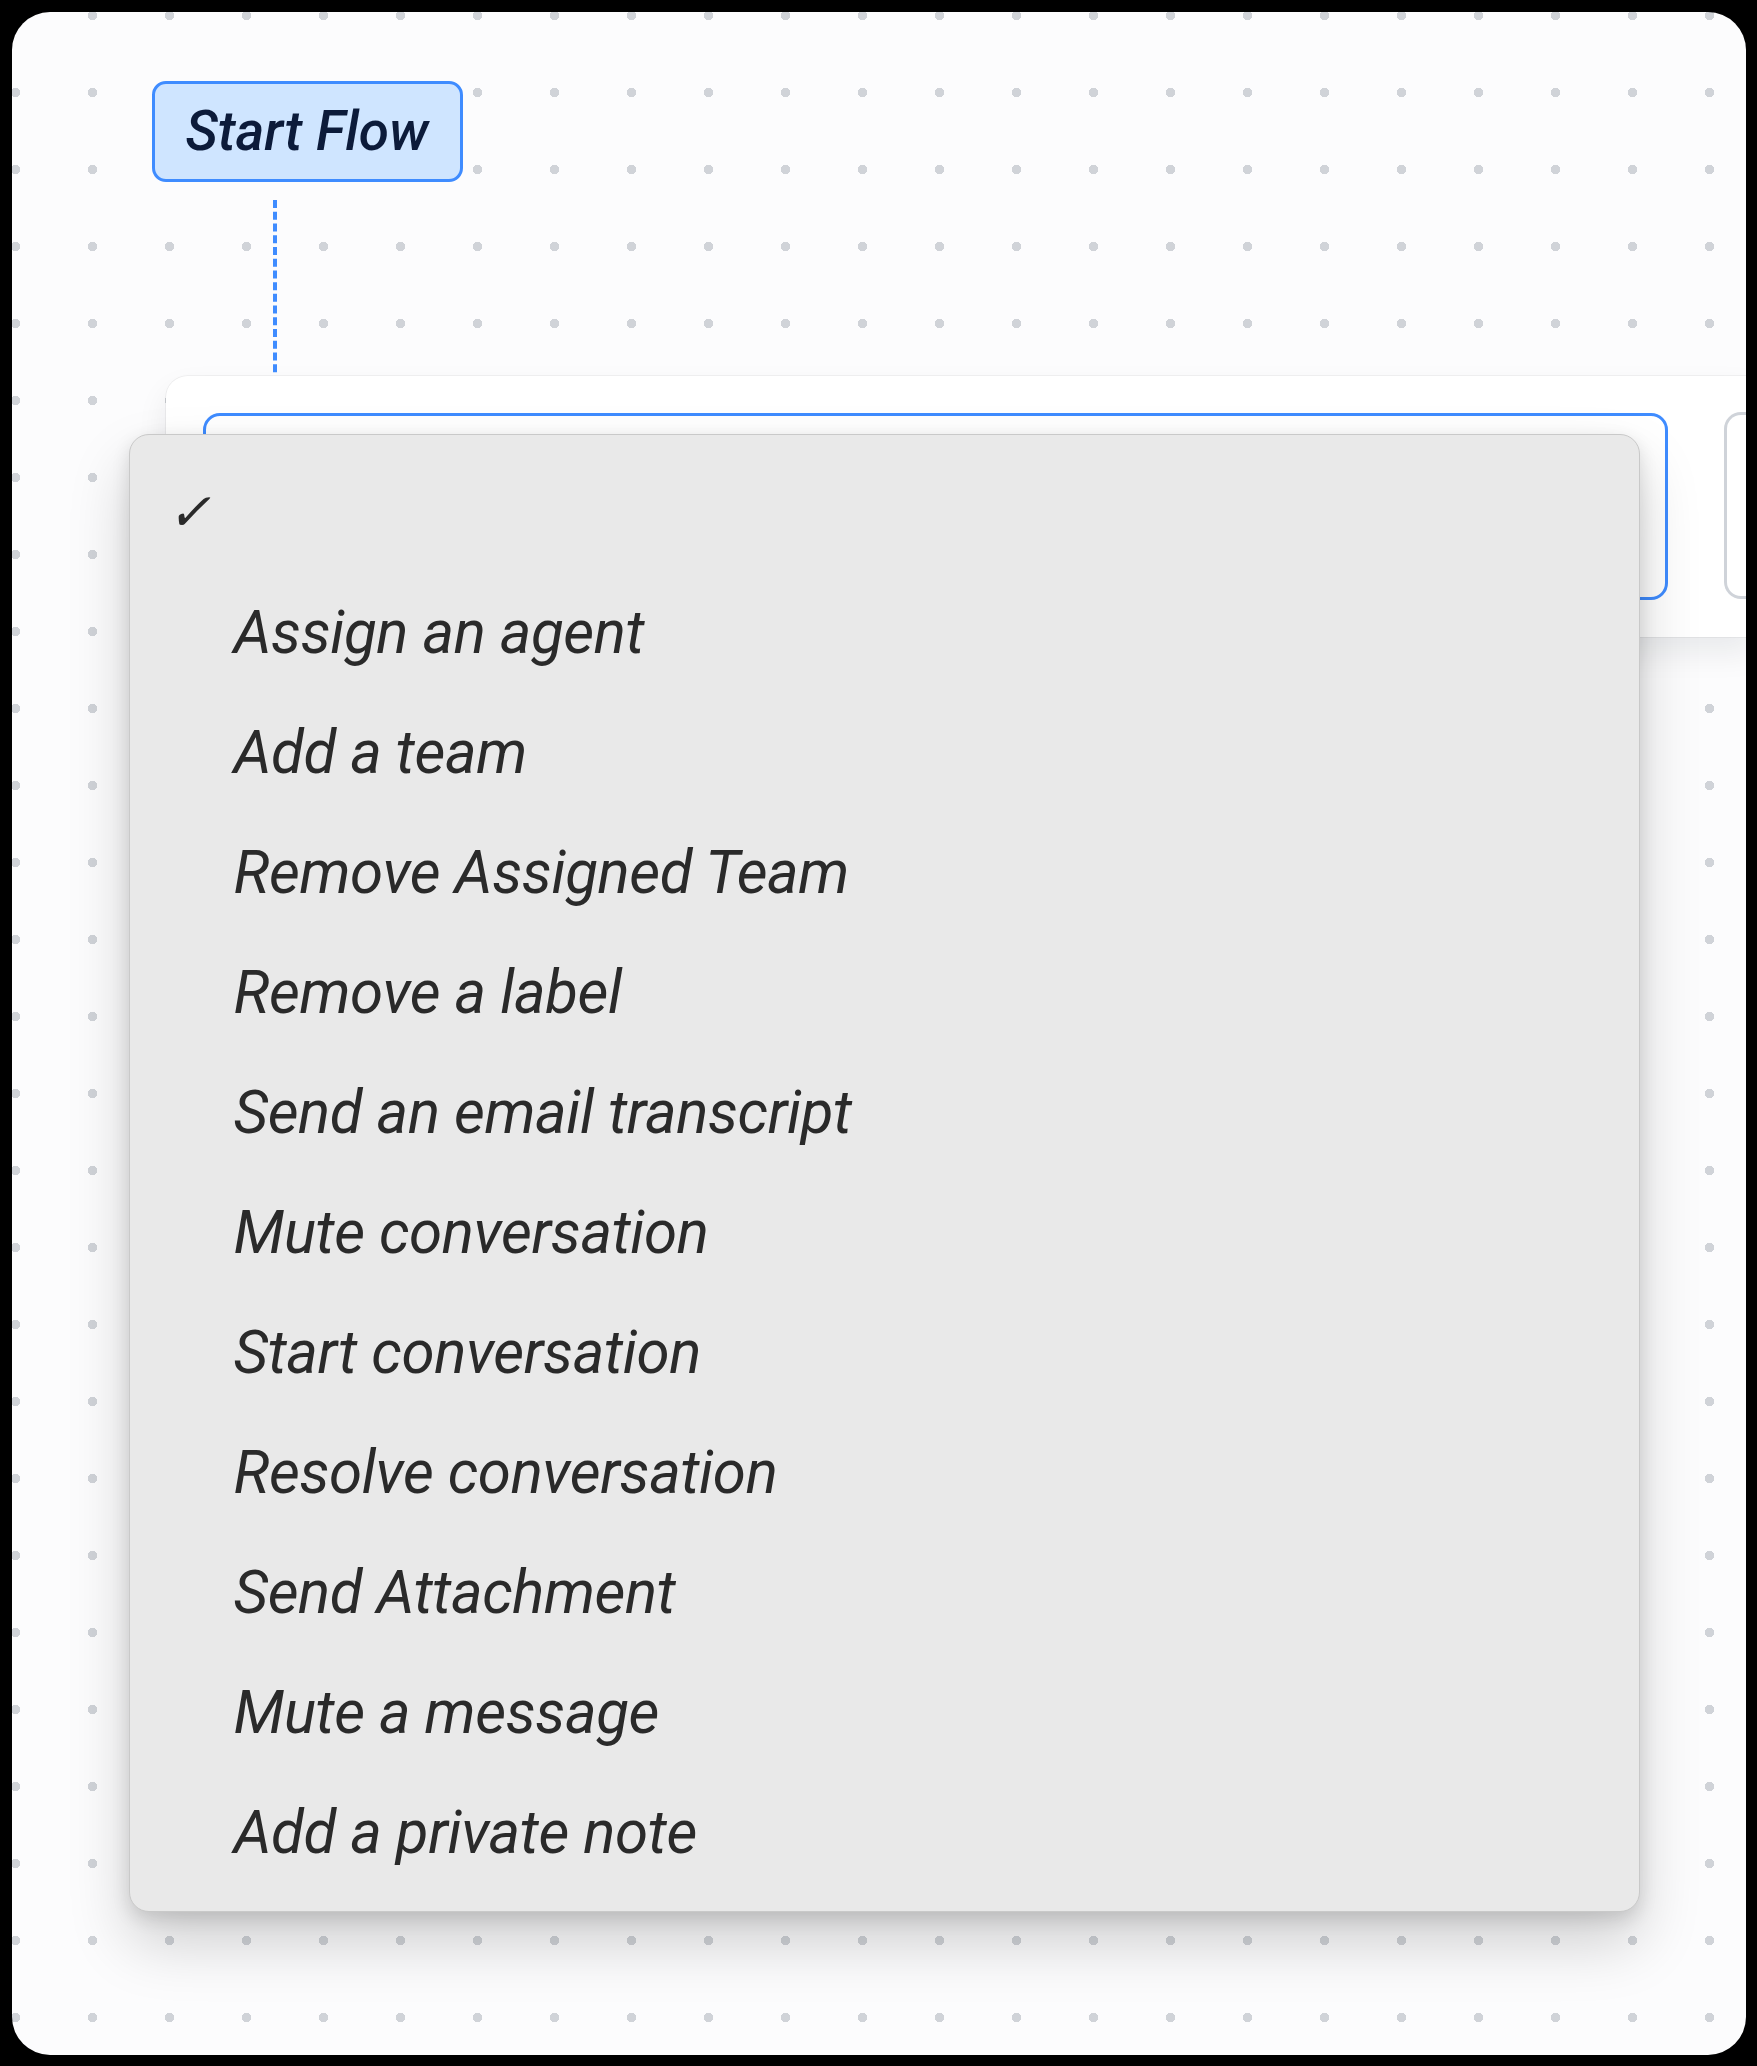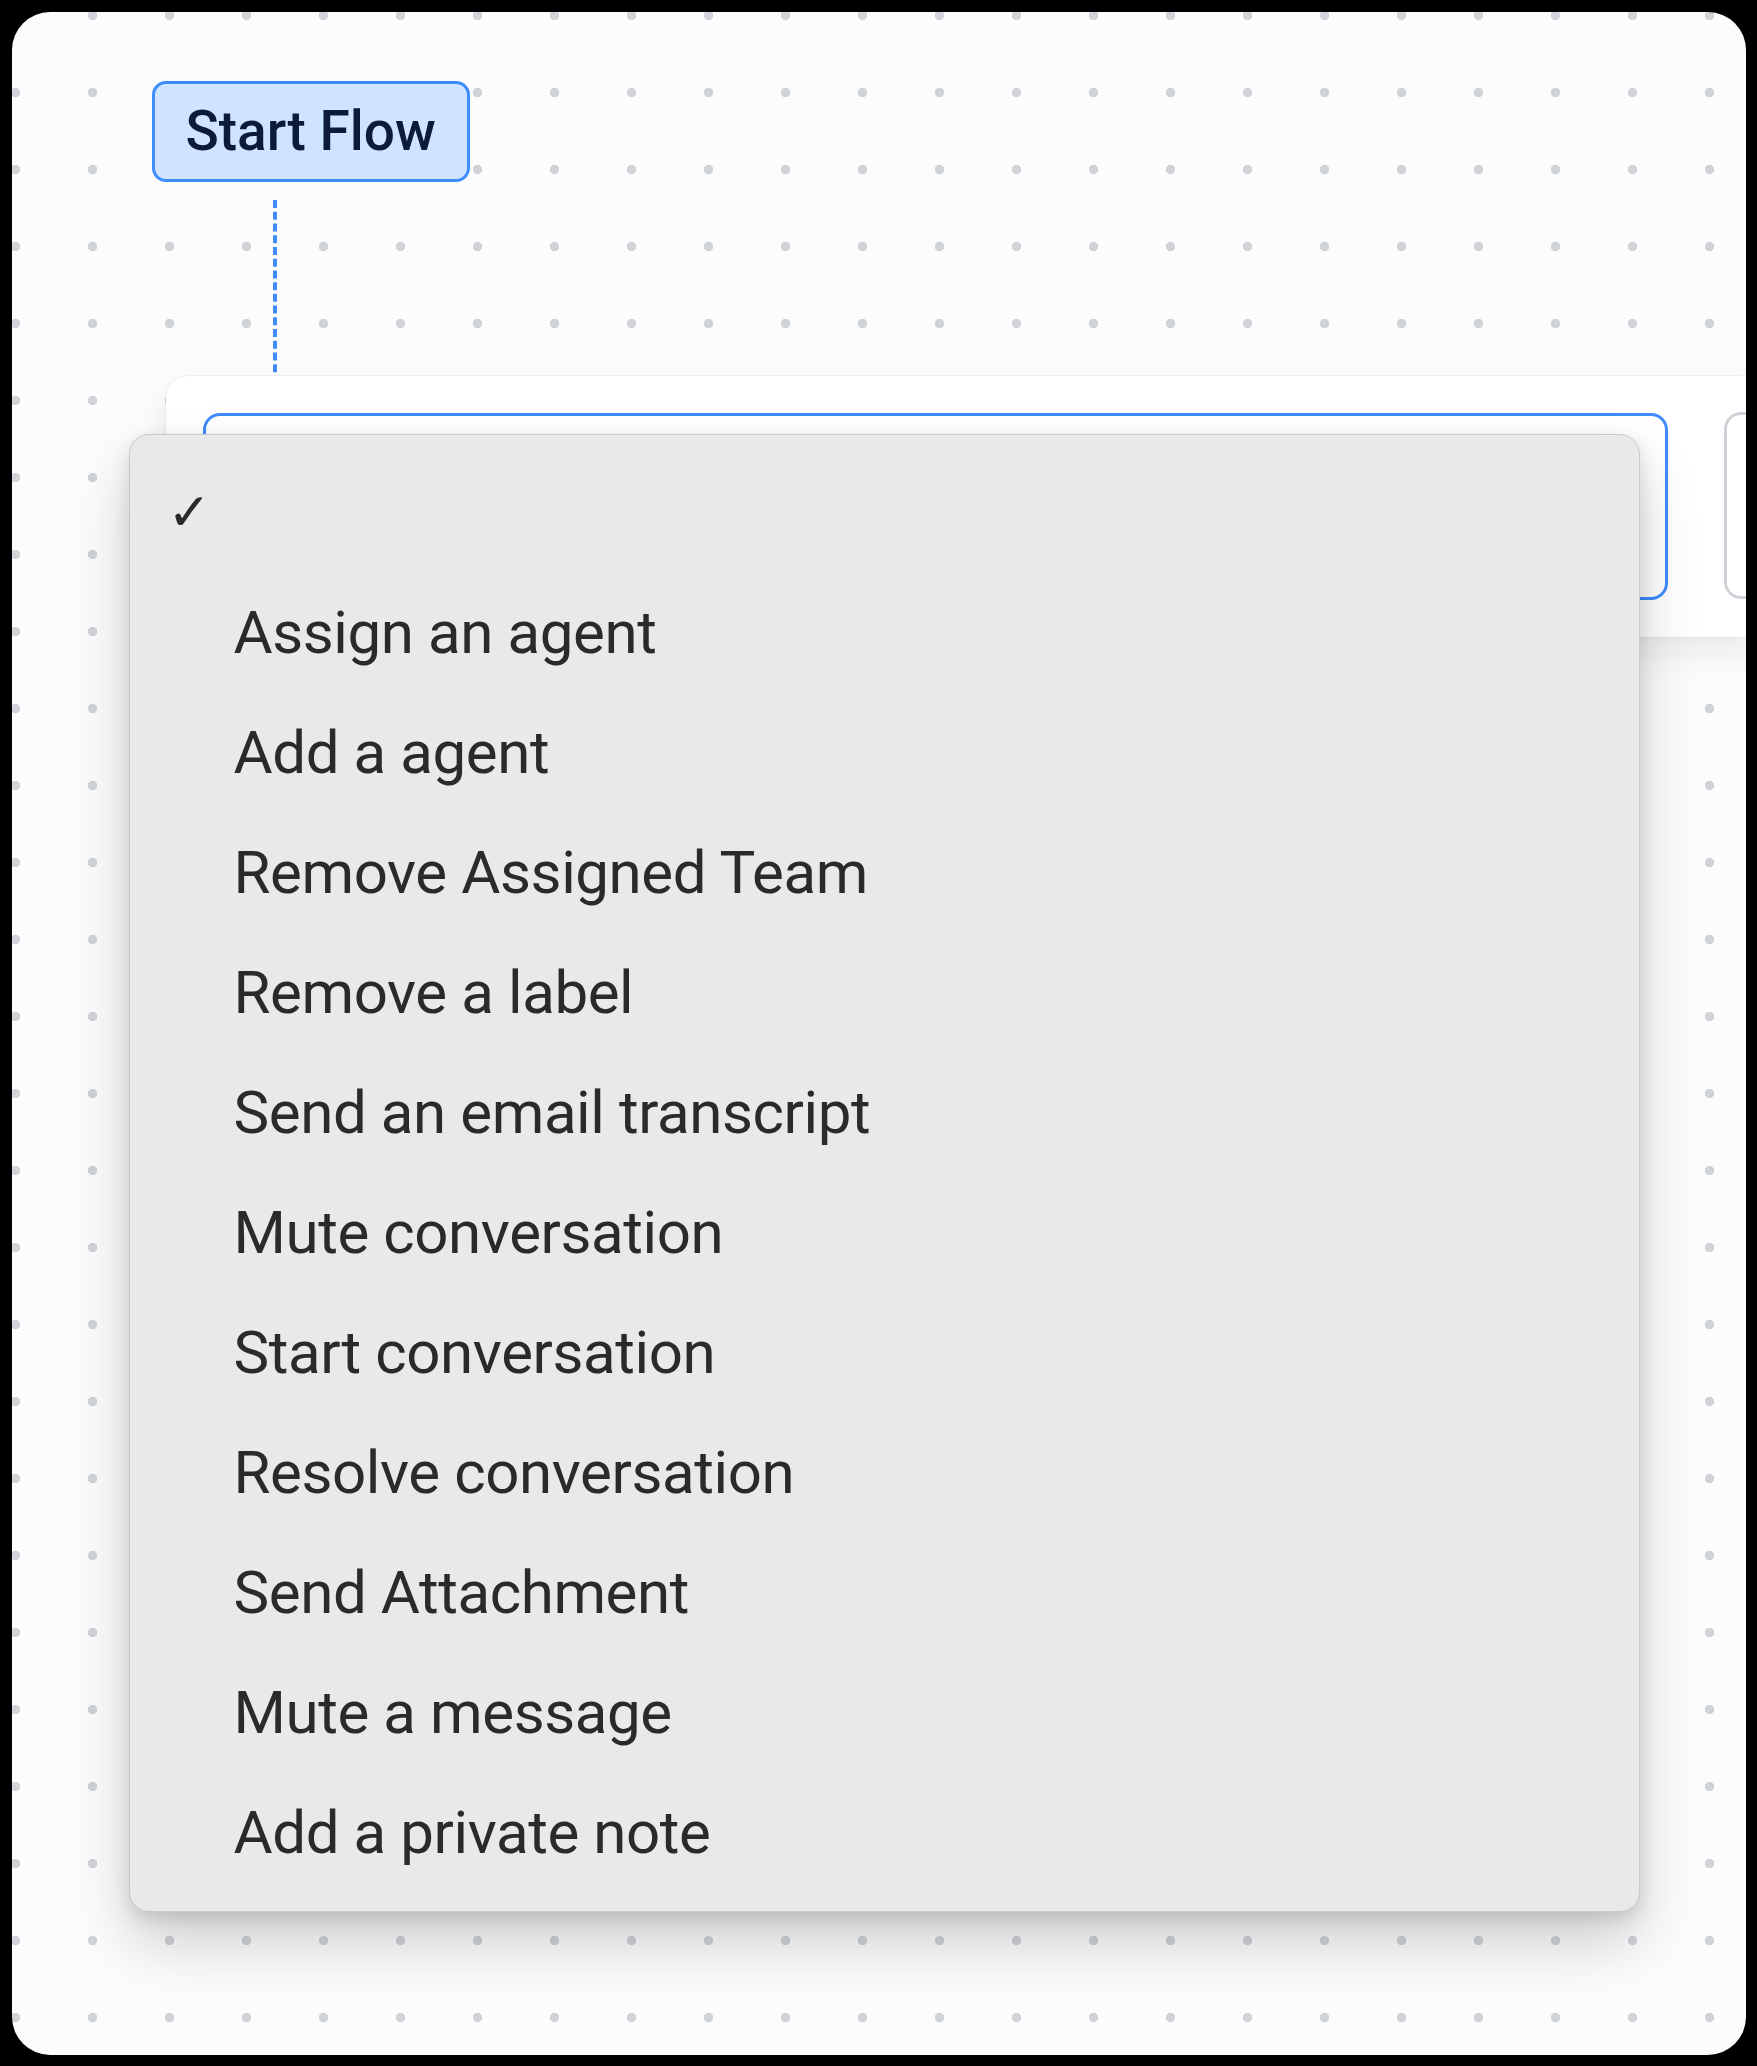--- a/index.html
+++ b/index.html
@@ -1,18 +1,19 @@
 <!DOCTYPE html>
 <html style="font-size:12.3px"><head>
   <meta charset="utf-8">
   <style>
     * {
       box-sizing: border-box;
       margin: 0;
       padding: 0;
+      font-style: italic;
     }
 
     body {
       font-family: -apple-system, BlinkMacSystemFont, "Segoe UI", Roboto, Helvetica, Arial, sans-serif;
       background: #000;
       width: 1758px;
       height: 2066px;
       overflow: hidden;
     }
 
@@ -147,21 +148,21 @@
   <div class="dropdown">
     <div class="dropdown-item">
       <span class="check-col">✓</span>
     </div>
     <div class="dropdown-item">
       <span class="check-col"></span>
       <span class="item-label">Assign an agent</span>
     </div>
     <div class="dropdown-item">
       <span class="check-col"></span>
-      <span class="item-label">Add a agent</span>
+      <span class="item-label">Add a team</span>
     </div>
     <div class="dropdown-item">
       <span class="check-col"></span>
       <span class="item-label">Remove Assigned Team</span>
     </div>
     <div class="dropdown-item">
       <span class="check-col"></span>
       <span class="item-label">Remove a label</span>
     </div>
     <div class="dropdown-item">

